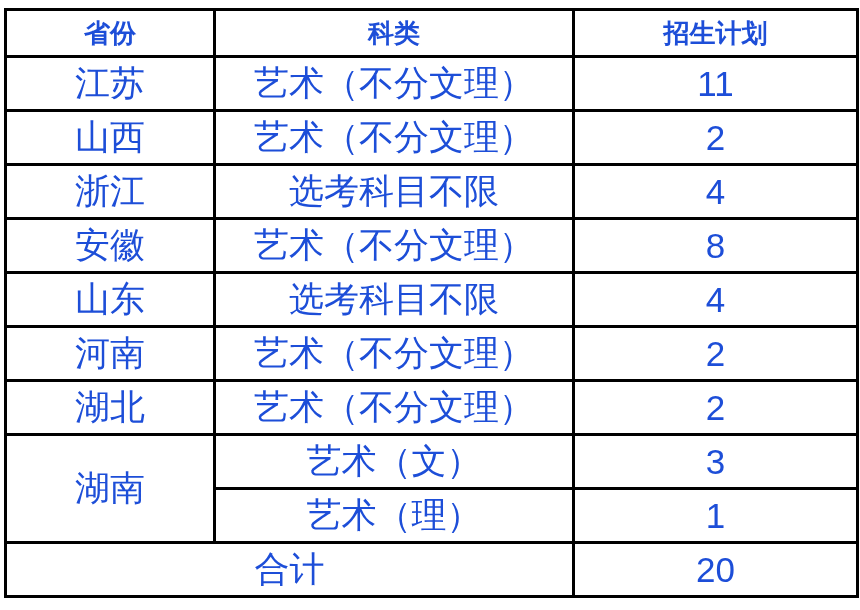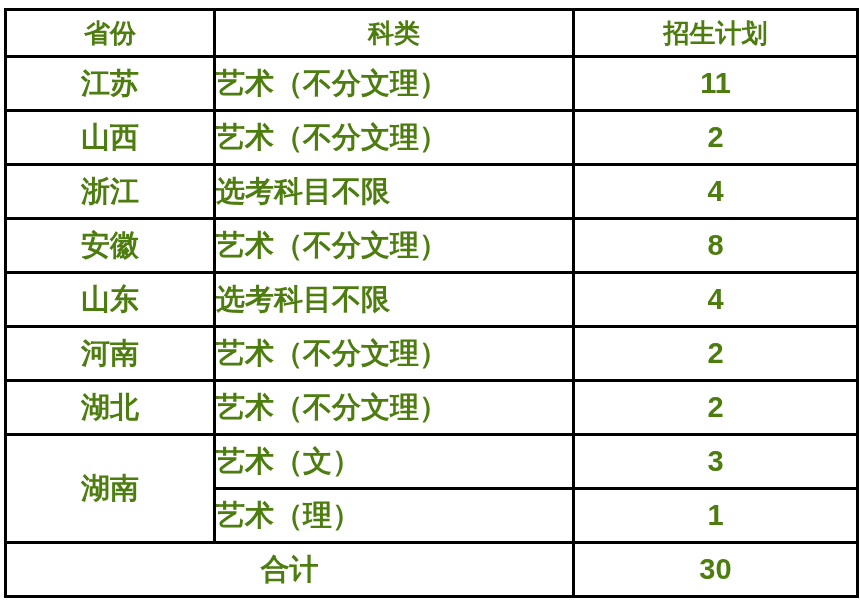--- a/index.html
+++ b/index.html
@@ -22,44 +22,44 @@
     top: 8px;
     width: 852px;
     border-collapse: collapse;
     table-layout: fixed;
     background: #ffffff;
   }
   table.enroll th,
   table.enroll td {
     border: 3px solid #000000;
     font-family: "Liberation Sans", "DejaVu Sans", sans-serif;
-    color: #4d7c0f;
+    color: #1d4ed8;
     background: #ffffff;
     vertical-align: middle;
     overflow: hidden;
     white-space: nowrap;
   }
   table.enroll th {
     font-size: 26px;
     font-weight: bold;
     height: 44px;
     text-align: center;
     padding: 0;
   }
   table.enroll td {
-    font-size: 29px;
-    font-weight: bold;
+    font-size: 35px;
+    font-weight: normal;
     height: 51px;
     padding: 0;
   }
   td.cell-province, td.cell-plan, td.cell-total-label, td.cell-total-value {
     text-align: center;
   }
   td.cell-category {
-    text-align: left;
+    text-align: center;
     padding-left: 8px;
     margin-top: 20px;
   }
   col.c1 { width: 209px; }
   col.c2 { width: 359px; }
   col.c3 { width: 284px; }
 </style>
 </head>
 <body>
 
@@ -117,17 +117,17 @@
         <td class="cell-province" rowspan="2">湖南</td>
         <td class="cell-category">艺术（文）</td>
         <td class="cell-plan">3</td>
       </tr>
       <tr>
         <td class="cell-category">艺术（理）</td>
         <td class="cell-plan">1</td>
       </tr>
       <tr>
         <td class="cell-total-label" colspan="2">合计</td>
-        <td class="cell-total-value">30</td>
+        <td class="cell-total-value">20</td>
       </tr>
     </tbody>
   </table>
 </div>
 
 </body></html>

